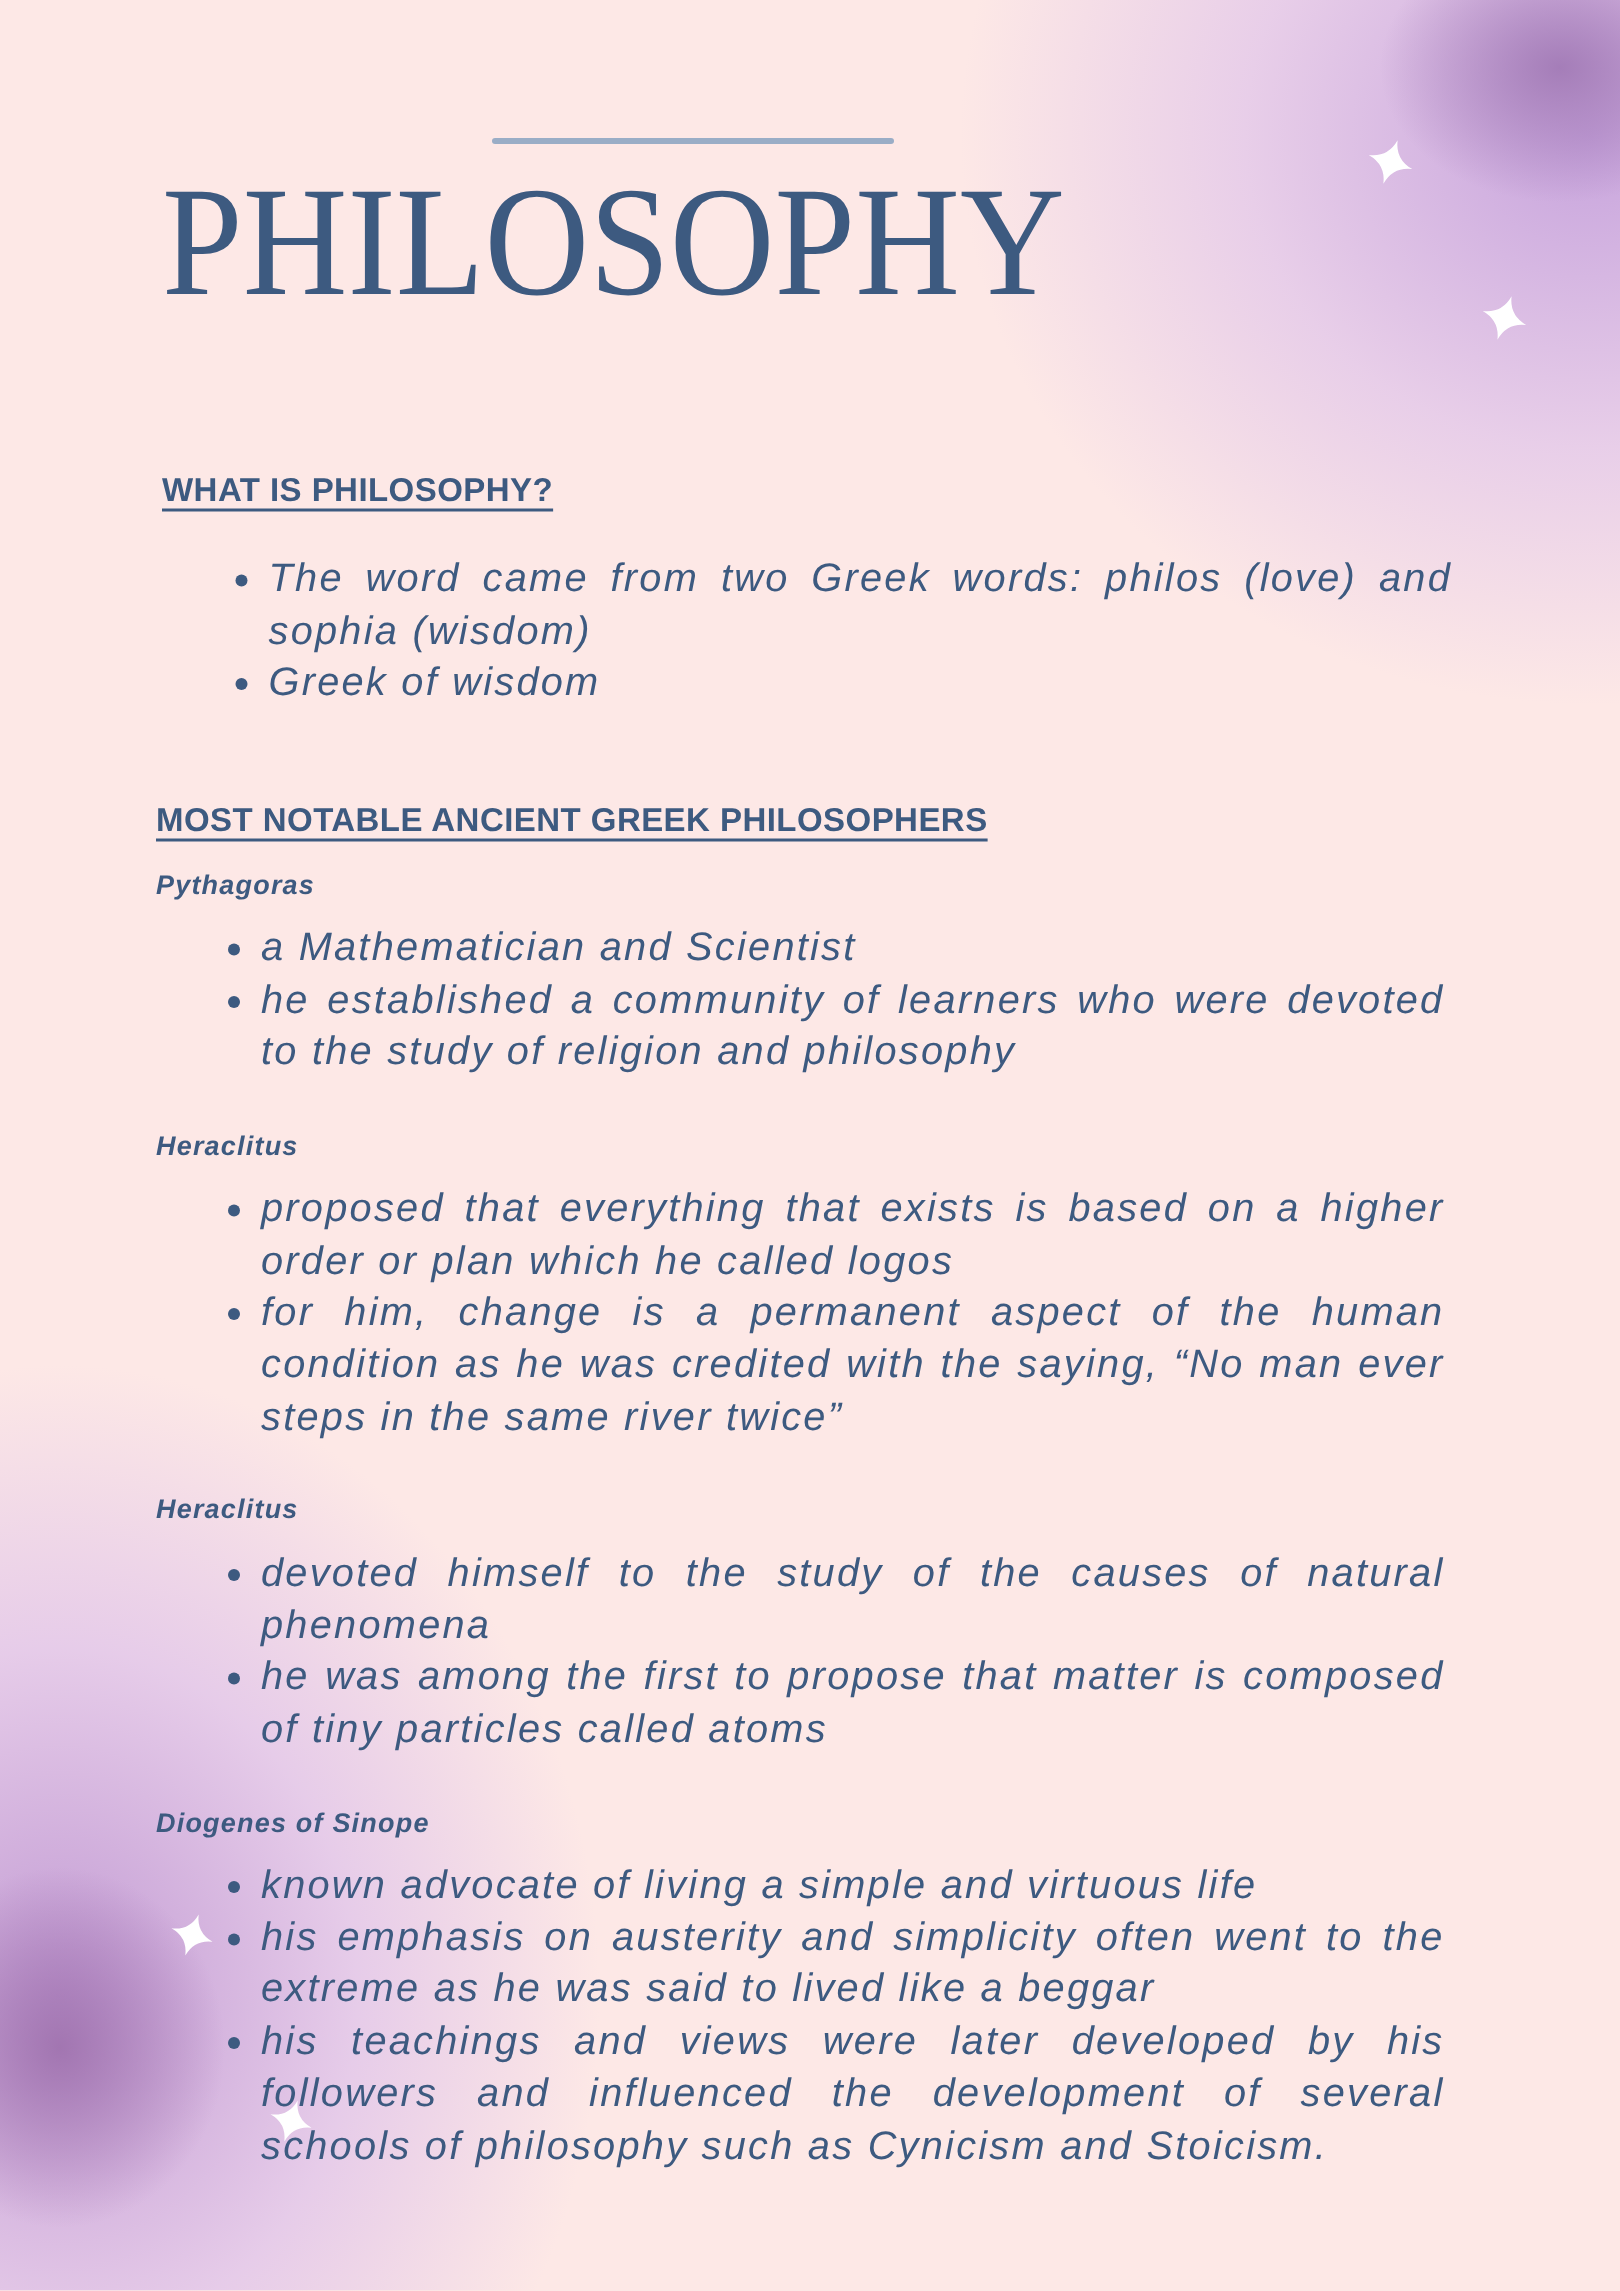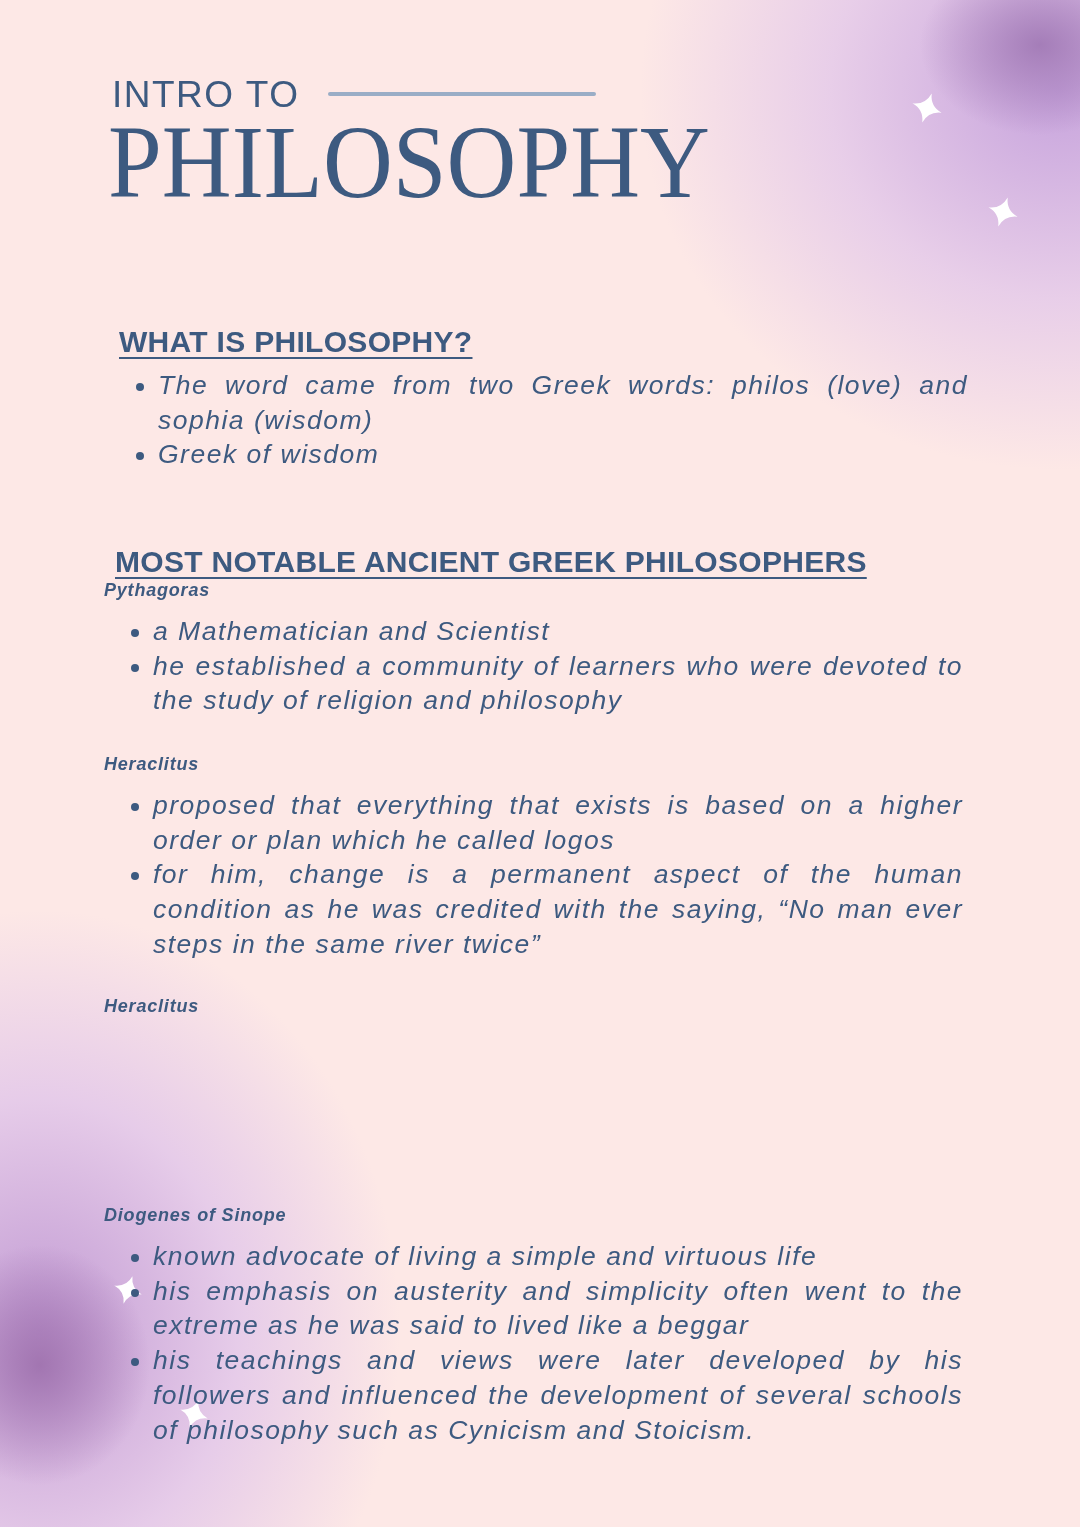--- a/index.html
+++ b/index.html
@@ -28,46 +28,45 @@
     position: absolute; left: 328px; top: 92px; width: 268px; height: 4px;
     background: #9aadc6; border-radius: 2px;
   }
   .title {
     position: absolute; left: 108px; top: 110px;
     font-family: "Liberation Serif", serif; font-size: 104px; line-height: 1;
     color: #3d5a80; letter-spacing: 0px; transform: scaleX(0.93); transform-origin: left;
   }
   .sparkle { position: absolute; width: 34px; height: 34px; }
   h2 {
-    position: absolute; margin: 11px; font-size: 30px; font-weight: bold;
+    position: absolute; margin: 0; font-size: 22px; font-weight: bold;
     text-decoration: underline; text-underline-offset: 5px; text-decoration-thickness: 2px;
     color: #3d5a80; letter-spacing: 0.3px;
   }
   .list { position: absolute; margin: 0; padding: 0; list-style: none; }
   .list li {
     position: relative; font-style: italic; font-size: 26.5px; line-height: 34.7px;
-    letter-spacing: 1.5px; text-align: justify; color: #3d5a80;
+    letter-spacing: 1.5px; text-align: justify; color: #3d5a80; margin-left: 21px;
   }
   .list li::before {
     content: ""; position: absolute; left: -22px; top: 15px; width: 8px; height: 8px;
     border-radius: 50%; background: #3d5a80;
   }
   .name {
     position: absolute; font-size: 18px; font-weight: bold; font-style: italic;
     color: #3d5a80; letter-spacing: 0.8px;
   }
 </style>
 </head>
 <body>
 
 <div class="bg"></div>
 
 <div class="content">
 
-  <div class="intro">INTRO TO</div>
   <div class="rule"></div>
   <div class="title">PHILOSOPHY</div>
 
   <svg class="sparkle" style="left:910px;top:91px;" viewBox="0 0 40 40">
       <path d="M20 2 Q23 17 38 20 Q23 23 20 38 Q17 23 2 20 Q17 17 20 2Z" fill="#fff" transform="rotate(18 20 20)"></path>
     </svg>
   <svg class="sparkle" style="left:986px;top:195px;" viewBox="0 0 40 40">
       <path d="M20 2 Q23 17 38 20 Q23 23 20 38 Q17 23 2 20 Q17 17 20 2Z" fill="#fff" transform="rotate(18 20 20)"></path>
     </svg>
   <svg class="sparkle" style="left:112px;top:1274px;width:32px;height:32px;" viewBox="0 0 40 40">
@@ -91,20 +90,24 @@
     <li>he established a community of learners who were devoted to the study of religion and philosophy</li>
   </ul>
 
   <div class="name" style="left:104px;top:754px;">Heraclitus</div>
   <ul class="list" style="left:153px;top:788px;width:810px;">
     <li>proposed that everything that exists is based on a higher order or plan which he called logos</li>
     <li>for him, change is a permanent aspect of the human condition as he was credited with the saying, “No man ever steps in the same river twice”</li>
   </ul>
 
   <div class="name" style="left:104px;top:996px;">Heraclitus</div>
+  <ul class="list" style="left:153px;top:1031px;width:810px;">
+    <li>devoted himself to the study of the causes of natural phenomena</li>
+    <li>he was among the first to propose that matter is composed of tiny particles called atoms</li>
+  </ul>
 
   <div class="name" style="left:104px;top:1205px;text-align:right;">Diogenes of Sinope</div>
   <ul class="list" style="left:153px;top:1239px;width:810px;">
     <li>known advocate of living a simple and virtuous life</li>
     <li>his emphasis on austerity and simplicity often went to the extreme as he was said to lived like a beggar</li>
     <li>his teachings and views were later developed by his followers and influenced the development of several schools of philosophy such as Cynicism and Stoicism.</li>
   </ul>
 </div>
 
 </body></html>

